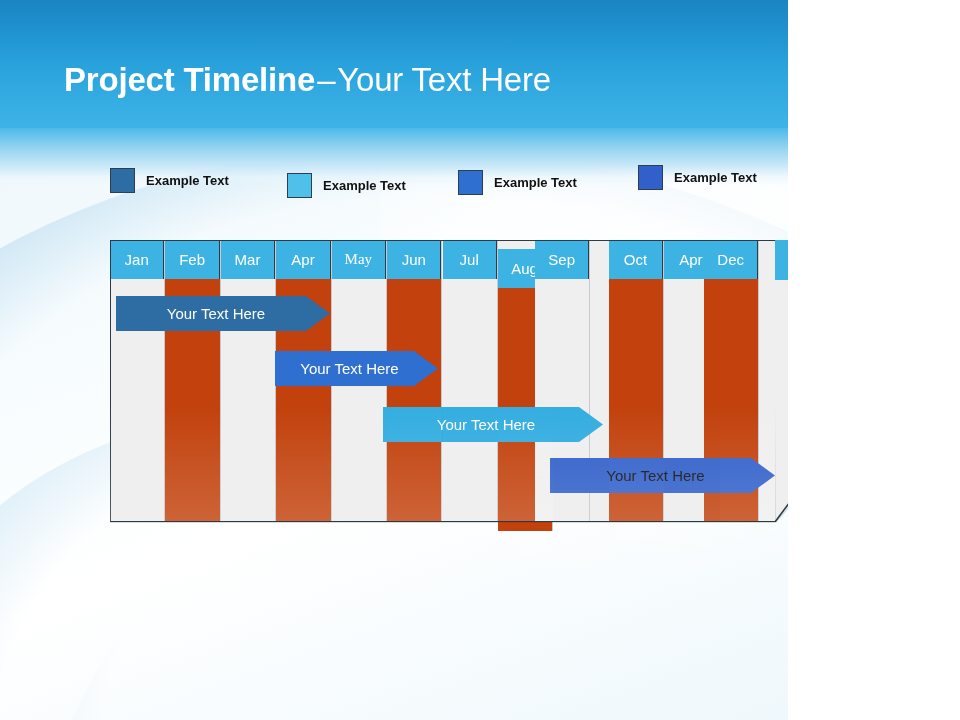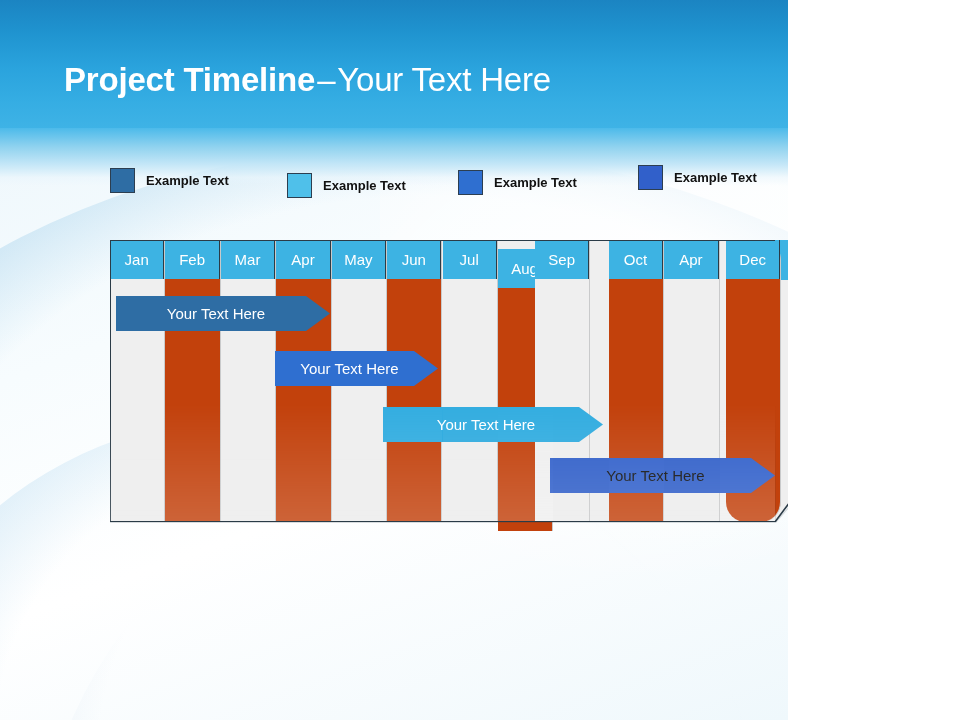--- a/index.html
+++ b/index.html
@@ -343,42 +343,42 @@
         </div>
         <div class="col even" style="left: 55.4167px; width: 55.4167px;">
           <div class="col-head">Feb</div>
         </div>
         <div class="col odd" style="left: 110.833px; width: 55.4167px;">
           <div class="col-head">Mar</div>
         </div>
         <div class="col even" style="left: 166.25px; width: 55.4167px;">
           <div class="col-head">Apr</div>
         </div>
-        <div class="col odd" style="left: 221.667px; width: 55.4167px;">
+        <div class="col odd" style="left: 221.667px; width: 55.4167px; font-family: Liberation Serif, serif;">
           <div class="col-head">May</div>
         </div>
         <div class="col even" style="left: 277.083px; width: 55.4167px;">
           <div class="col-head">Jun</div>
         </div>
         <div class="col odd" style="left: 332.5px; width: 55.4167px;">
           <div class="col-head">Jul</div>
         </div>
         <div class="col even" style="left: 387.917px; width: 55.4167px; margin-top: 9px;">
           <div class="col-head">Aug</div>
         </div>
         <div class="col odd" style="left: 425px; width: 55.4167px;">
           <div class="col-head">Sep</div>
         </div>
         <div class="col even" style="left: 498.75px; width: 55.4167px;">
           <div class="col-head">Oct</div>
         </div>
         <div class="col odd" style="left: 554.167px; width: 55.4167px;">
           <div class="col-head">Apr</div>
         </div>
-        <div class="col even" style="left: 616px; width: 55.4167px; border-radius: 20px;">
+        <div class="col even" style="left: 594px; width: 55.4167px;">
           <div class="col-head">Dec</div>
         </div>
       </div>
     <div class="grid-outline"></div>
 
     <div class="bars">
         <div class="bar" style="left: 6px; top: 56px; width: 214px;">
           <svg width="214" height="35" viewBox="0 0 214 35">
             <polygon points="0,0 190,0 214,17.5 190,35 0,35" fill="#2e6da4"></polygon>
           </svg>

